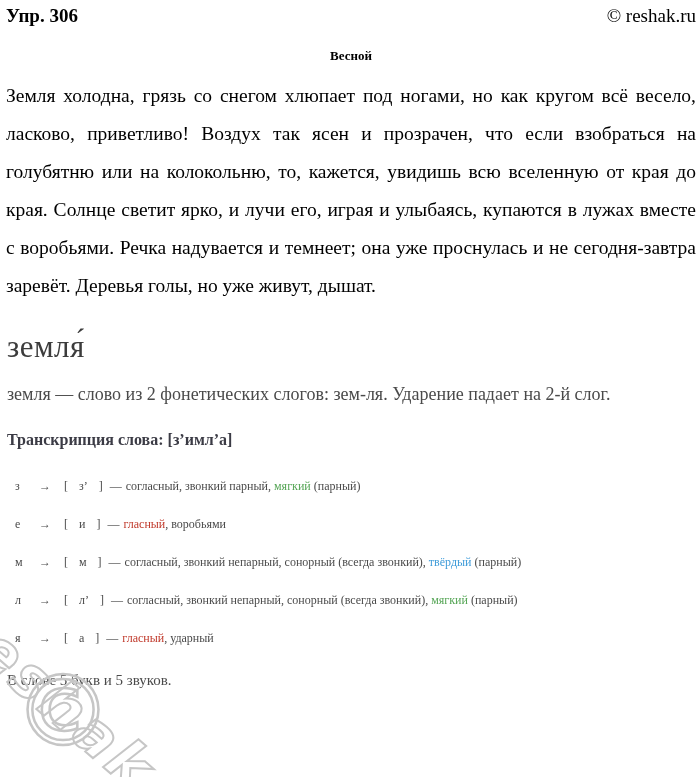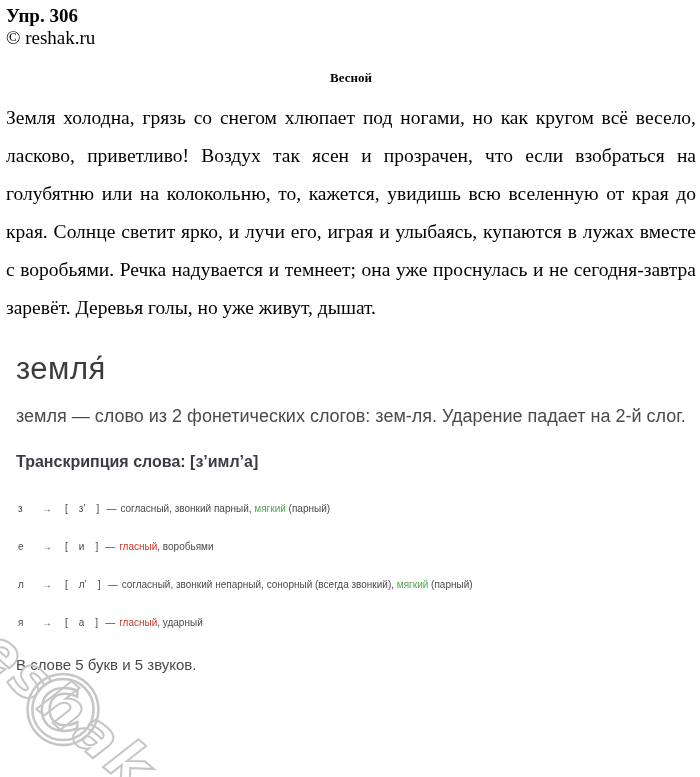--- a/index.html
+++ b/index.html
@@ -8,51 +8,50 @@
     position: relative; overflow: hidden;
     font-family: "Liberation Serif", serif;
   }
   .page { position: relative; width: 700px; height: 777px; }
 
   
   .serif-section { padding: 5px 4px 0 6px; color: #000; }
   .header-row {
     display: flex; justify-content: space-between; align-items: baseline;
     font-size: 19px;
-    flex-direction: column;
   }
   .exercise-number { font-weight: bold; }
   .copyright-note { font-weight: normal; }
   .doc-title {
     text-align: center; font-weight: bold; font-size: 13px;
     margin-top: 21px;
   }
   .body-paragraph {
     margin-top: 13px;
     font-size: 19.5px; line-height: 38px;
     text-align: justify;
   }
 
   
   .sans-section {
-    font-family: Liberation Sans, sans-serif;
+    font-family: Liberation Serif, serif;
     color: #4a4a4a;
-    padding: 0 6px 0 16px;
+    padding: 0 6px 0 7px;
   }
   .word-heading {
     font-size: 31px; font-weight: 400; color: #3c3c3c;
     margin-top: 24px; letter-spacing: 0.5px;
   }
   .word-summary { font-size: 18px; margin-top: 19px; color: #4a4a4a; }
   .transcription-line {
     font-size: 16px; font-weight: bold; color: #3b3b45;
     margin-top: 26px;
   }
   #rows { margin-top: 22px; }
-  .row { font-size: 10px; line-height: 31px; margin: 0 0 7px 2px; }
+  .row { font-size: 12px; line-height: 31px; margin: 0 0 7px 8px; }
   .row .letter { display: inline-block; min-width: 15px; }
   .row .arrow  { display: inline-block; margin: 0 13px 0 9px; }
   .row .br-open  { margin-right: 11px; }
   .row .br-close { margin-left: 11px; margin-right: 7px; }
   .row .dash { margin-right: 4px; }
   .analysis-footer { font-size: 15px; margin-top: 18px; color: #4a4a4a; }
 
   
   .watermark { position: absolute; left: 0; top: 0; width: 700px; height: 777px;
                pointer-events: none; z-index: 5; }
@@ -86,20 +85,21 @@
     <div class="body-paragraph">Земля холодна, грязь со снегом хлюпает под ногами, но как кругом всё весело, ласково, приветливо! Воздух так ясен и прозрачен, что если взобраться на голубятню или на колокольню, то, кажется, увидишь всю вселенную от края до края. Солнце светит ярко, и лучи его, играя и улыбаясь, купаются в лужах вместе с воробьями. Речка надувается и темнеет; она уже проснулась и не сегодня-завтра заревёт. Деревья голы, но уже живут, дышат.</div>
   </div>
 
   <div class="sans-section">
     <div class="word-heading">земля́</div>
     <div class="word-summary">земля — слово из 2 фонетических слогов: зем-ля. Ударение падает на 2-й слог.</div>
     <div class="transcription-line">Транскрипция слова: [з’имл’а]</div>
     <div id="rows">
         <p class="row"><span class="letter">з</span><span class="arrow">→</span><span class="br-open">[</span><span class="sound">з’</span><span class="br-close">]</span><span class="dash">—</span><span class="seg">согласный, звонкий парный, </span><span class="seg" style="color: rgb(85, 165, 85);">мягкий</span><span class="seg"> (парный)</span></p>
         <p class="row"><span class="letter">е</span><span class="arrow">→</span><span class="br-open">[</span><span class="sound">и</span><span class="br-close">]</span><span class="dash">—</span><span class="seg" style="color: rgb(192, 57, 43);">гласный</span><span class="seg">, воробьями</span></p>
+        <p class="row"><span class="letter">м</span><span class="arrow">→</span><span class="br-open">[</span><span class="sound">м</span><span class="br-close">]</span><span class="dash">—</span><span class="seg">согласный, звонкий непарный, сонорный (всегда звонкий), </span><span class="seg" style="color: rgb(61, 155, 217);">твёрдый</span><span class="seg"> (парный)</span></p>
         <p class="row"><span class="letter">л</span><span class="arrow">→</span><span class="br-open">[</span><span class="sound">л’</span><span class="br-close">]</span><span class="dash">—</span><span class="seg">согласный, звонкий непарный, сонорный (всегда звонкий), </span><span class="seg" style="color: rgb(85, 165, 85);">мягкий</span><span class="seg"> (парный)</span></p>
         <p class="row"><span class="letter">я</span><span class="arrow">→</span><span class="br-open">[</span><span class="sound">а</span><span class="br-close">]</span><span class="dash">—</span><span class="seg" style="color: rgb(192, 57, 43);">гласный</span><span class="seg">, ударный</span></p>
       </div>
     <div class="analysis-footer">В слове 5 букв и 5 звуков.</div>
   </div>
 
   <div class="watermark">
     <span class="wm-text">reshak.ru</span>
     <span class="wm-copy">©</span>
   </div>

